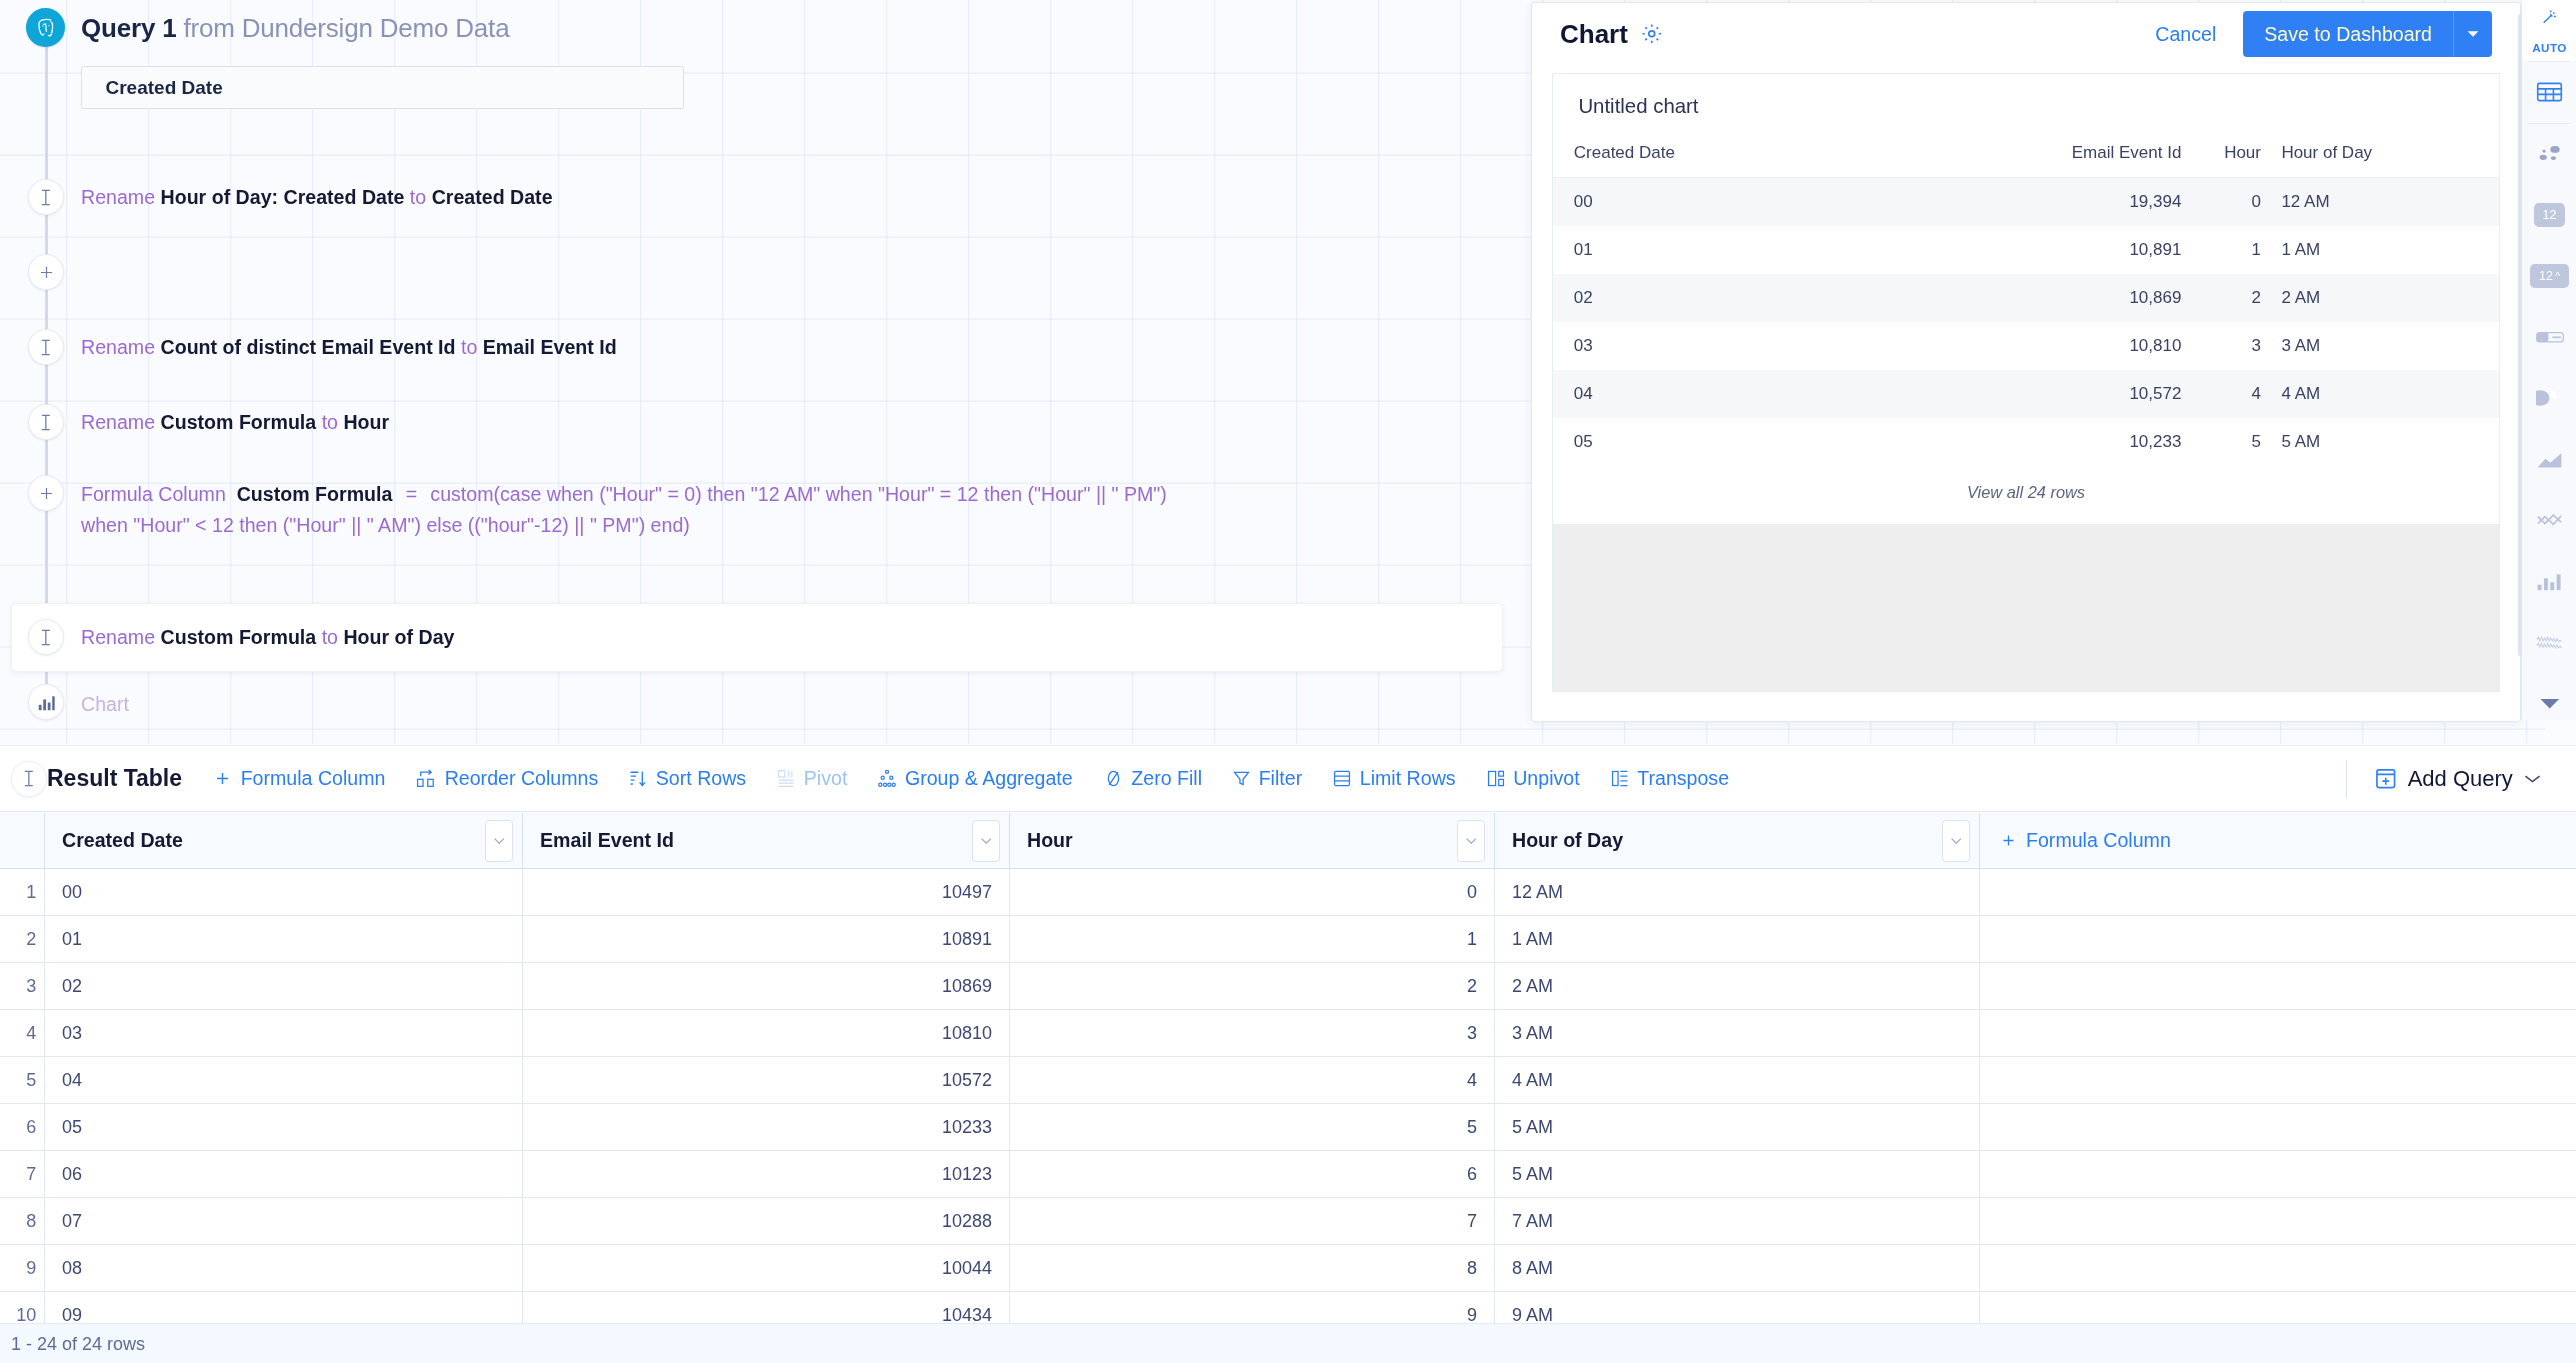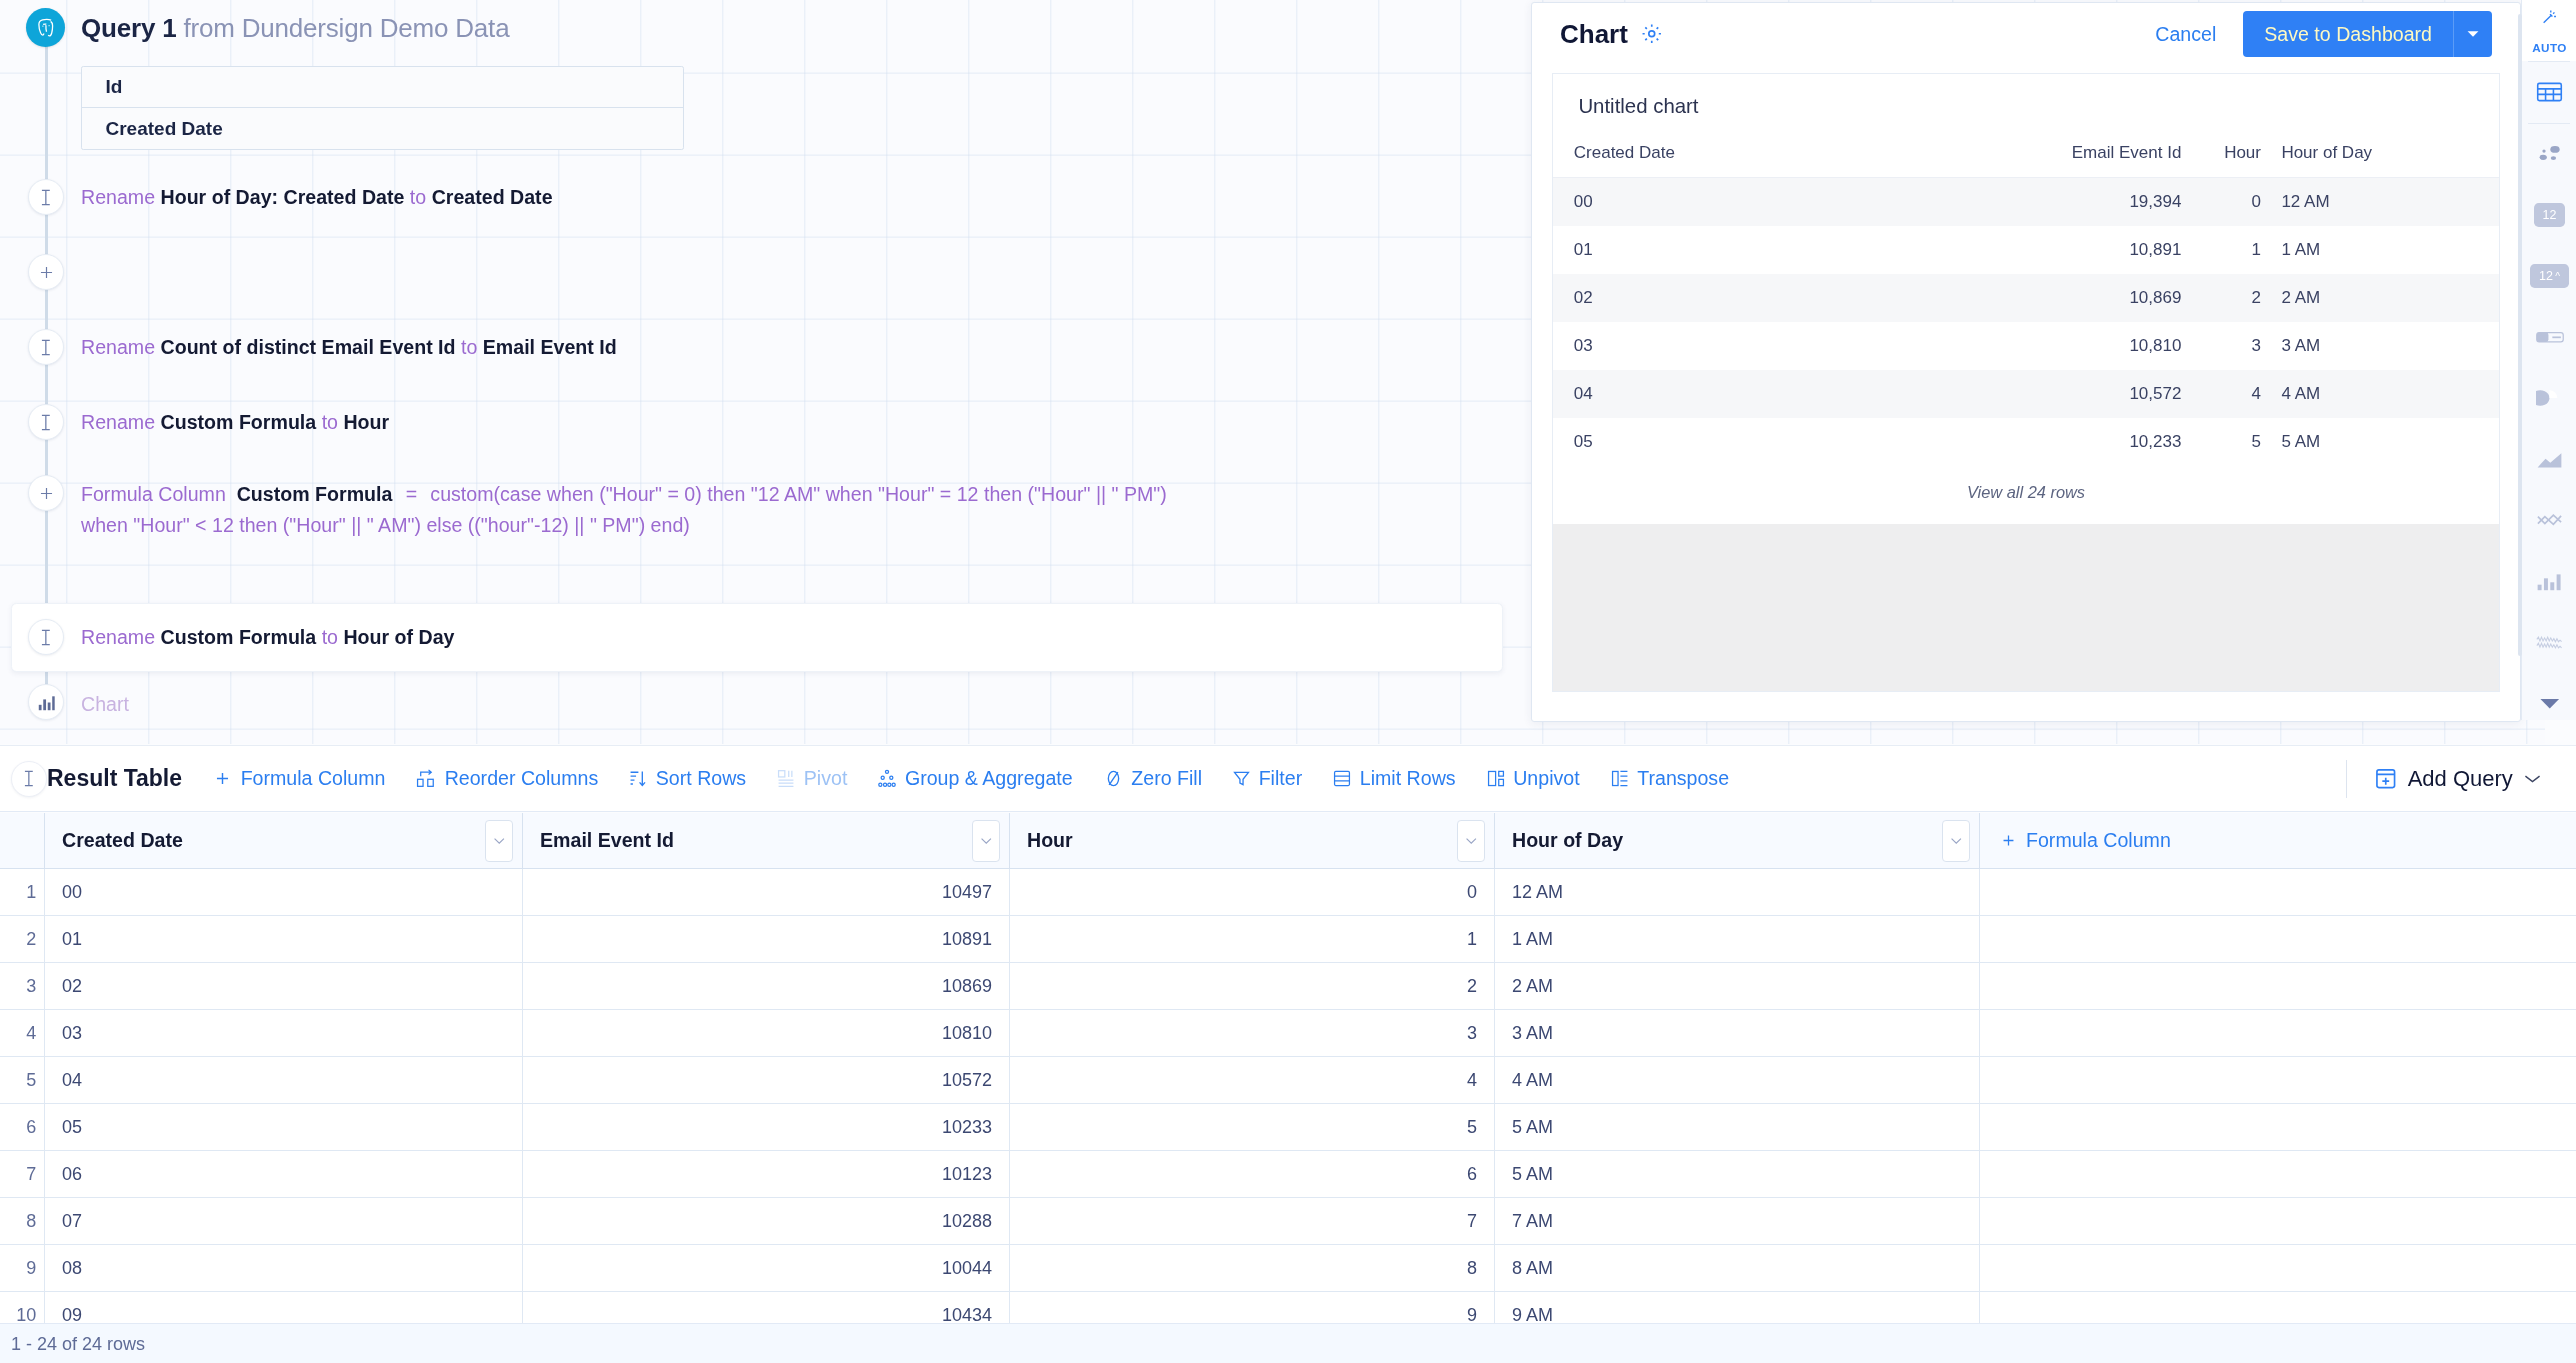--- a/index.html
+++ b/index.html
@@ -239,21 +239,20 @@
       </svg>
     </div>
 
     <div class="qtitle">
       <b>Query 1</b>
       <span>from</span>
       <span>Dundersign Demo Data</span>
     </div>
 
     <div class="colbox">
-      <div class="crow">Id</div>
       <div class="crow">Created Date</div>
     </div>
 
     <div class="node" style="top:179px">
       <svg width="15.7" height="19" viewBox="0 0 20 24" fill="none" stroke="currentColor" stroke-width="1.6">
         <path d="M10 3v18M5 3h10M5 21h10"></path>
       </svg>
     </div>
     <div class="step" style="top:182px">
       <span class="kw">Rename</span>

